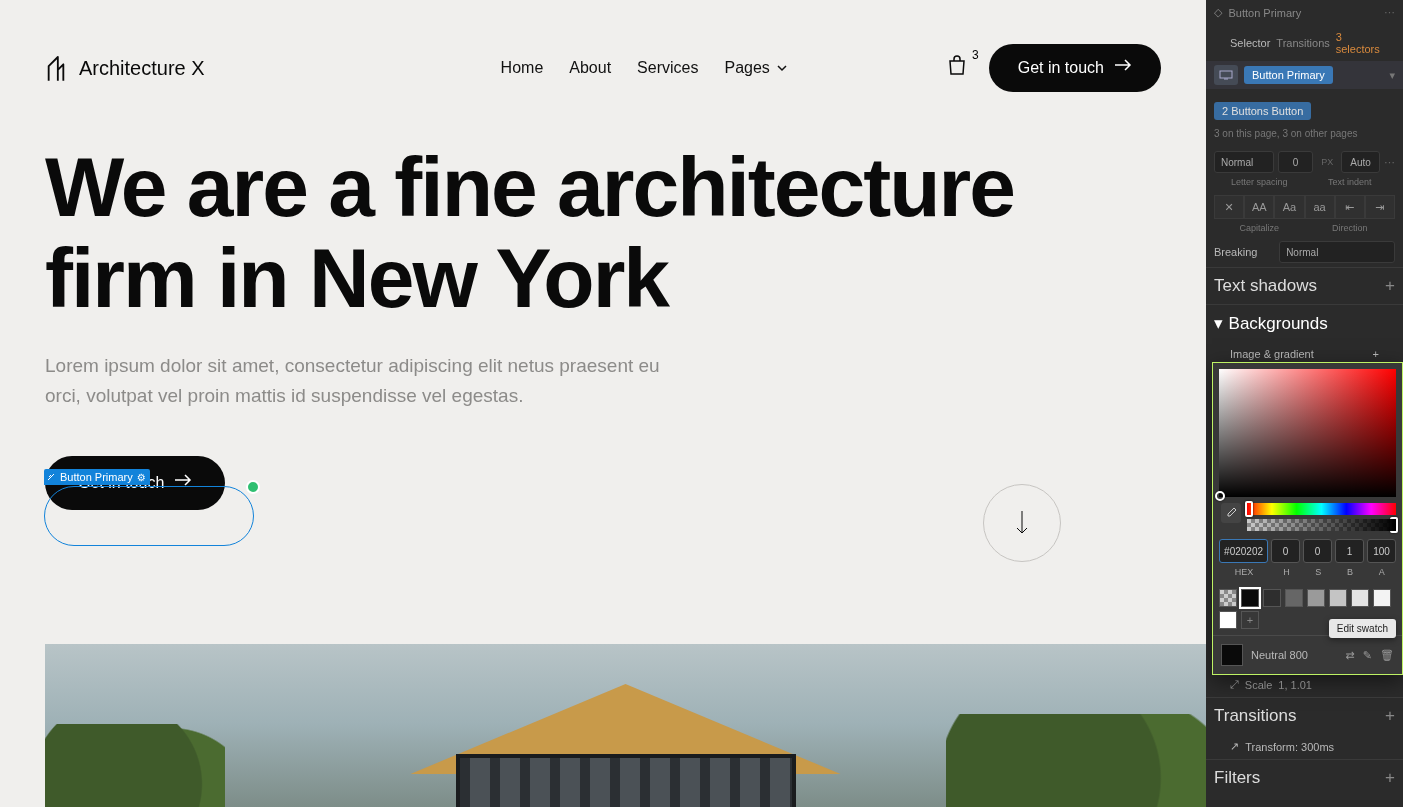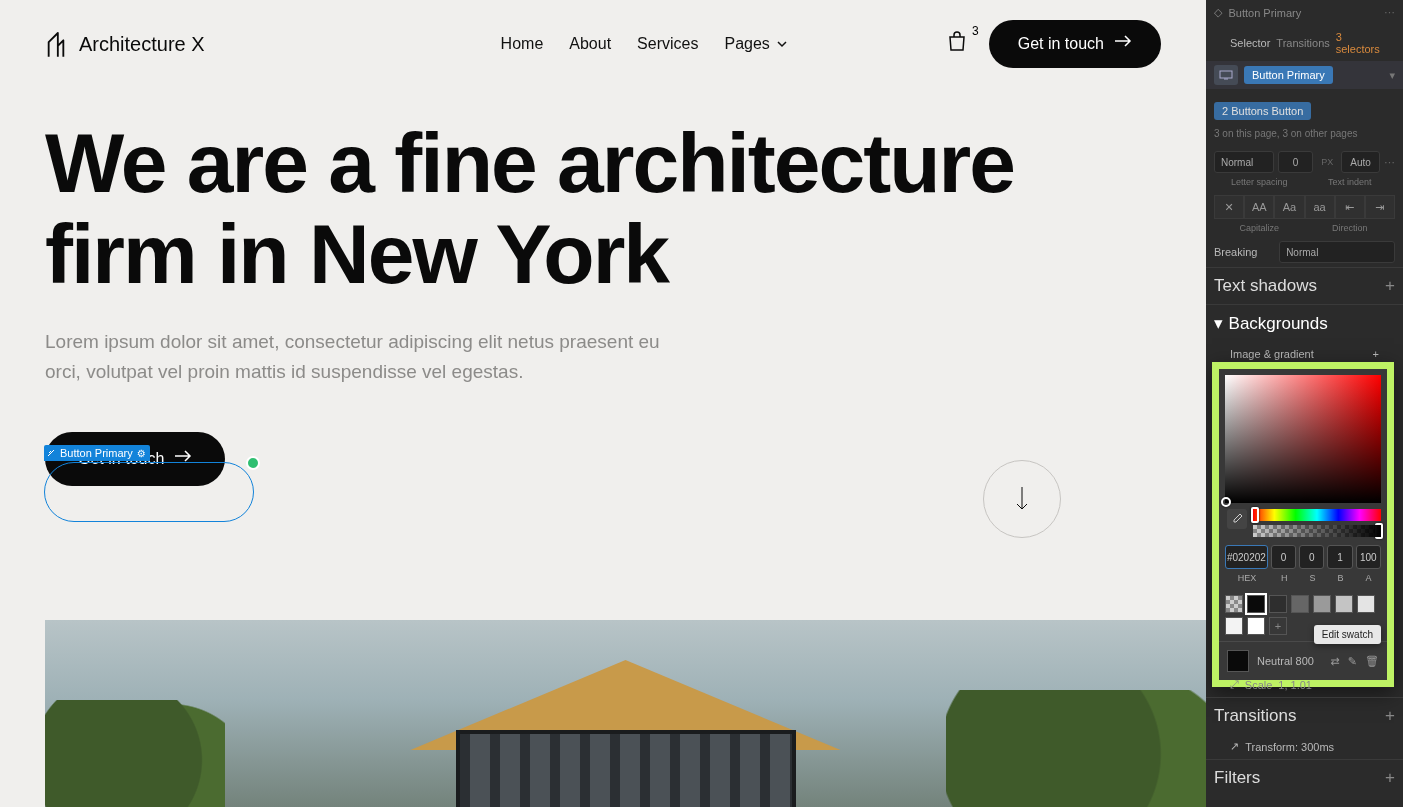--- a/index.html
+++ b/index.html
@@ -1,19 +1,19 @@
 <!DOCTYPE html>
 <html><head>
 <meta charset="utf-8">
 <style>
 * { margin:0; padding:0; box-sizing:border-box; font-family: -apple-system, BlinkMacSystemFont, "Segoe UI", Arial, sans-serif; }
 body { display:flex; width:1403px; height:807px; overflow:hidden; background:#f0efed; }
 
 
-.canvas { flex:1; position:relative; background:#f0efed; overflow:hidden; }
+.canvas { flex:1; position:relative; background:#f0efed; overflow:hidden;margin-top:24px; }
 .site-header { display:flex; align-items:center; padding:20px 45px; gap:36px; }
 .logo { display:flex; align-items:center; gap:12px; font-weight:500; font-size:20px; color:#0a0a0a;}
 .logo svg { width:22px; height:30px; }
 .nav { display:flex; gap:26px; margin-left:260px; color:#111; font-size:16px; }
 .nav-item { display:flex; align-items:center; gap:6px; cursor:pointer; }
 .header-right { margin-left:auto; display:flex; align-items:center; gap:20px; }
 .cart { position:relative; }
 .cart svg { width:24px; height:24px; }
 .cart-badge { position:absolute; top:-6px; right:-10px; font-size:12px; }
 .btn { border-radius:999px; padding:14px 28px; font-size:16px; display:inline-flex; align-items:flex-start; gap:10px; cursor:pointer; border:1px solid transparent;}
@@ -53,21 +53,21 @@
 .typ-row{display:flex;gap:4px;padding:4px 8px;align-items:center;}
 .small-input{background:#222;border:1px solid #3a3a3a;color:#aaa;height:22px;border-radius:3px;padding:0 6px;font-size:10px;flex:1;min-width:0;}
 .unit{color:#666;font-size:9px;padding:0 4px;}
 .icon-btn-row{display:flex;gap:0;padding:4px 8px;}
 .icon-btn{flex:1;height:24px;background:#303030;border:1px solid #3a3a3a;display:flex;align-items:center;justify-content:center;color:#999;font-size:11px;}
 .labels2{display:flex;padding:0 8px 4px;font-size:9px;color:#777;}
 .labels2 span{flex:1;text-align:center;}
 .swatch-sm{width:16px;height:16px;background:#0a0a0a;border:1px solid #555;}
 
 
-.picker { position:absolute; left:6px; top:362px; right:9px; background:#383838; border:7px solid #bef264; box-shadow:0 6px 20px rgba(0,0,0,.5); }
+.picker { position:absolute; left:6px; top:362px; right:0; background:#383838; border:1px solid #bef264; box-shadow:0 6px 20px rgba(0,0,0,.5); }
 .sv-field{height:128px;margin:6px;position:relative;background:linear-gradient(to top, #000, transparent), linear-gradient(to right, #fff, #f00);}
 .sv-handle{position:absolute;left:-4px;bottom:-4px;width:10px;height:10px;border:2px solid #fff;border-radius:50%;box-shadow:0 0 2px #000;}
 .hue{height:12px;margin:2px 6px;background:linear-gradient(90deg,#f00,#ff0,#0f0,#0ff,#00f,#f0f,#f00);position:relative;}
 .hue-handle{position:absolute;left:-2px;top:-2px;width:8px;height:16px;border:2px solid #fff;border-radius:2px;box-shadow:0 0 2px #000;}
 .alpha{height:12px;margin:4px 6px;background:repeating-conic-gradient(#888 0 25%,#ccc 0 50%) 0 0/8px 8px;position:relative;}
 .alpha::after{content:'';position:absolute;inset:0;background:linear-gradient(90deg,transparent,#000);}
 .alpha-handle{position:absolute;right:-2px;top:-2px;width:8px;height:16px;border:2px solid #fff;border-radius:2px;box-shadow:0 0 2px #000;}
 .eyedrop{position:absolute;left:8px;top:140px;width:20px;height:20px;background:#444;display:flex;align-items:center;justify-content:center;border-radius:3px;}
 .val-row{display:flex;gap:3px;padding:4px 6px;}
 .val-row input{background:#222;border:1px solid #555;color:#ccc;height:24px;font-size:10px;text-align:center;border-radius:3px;min-width:0;}

